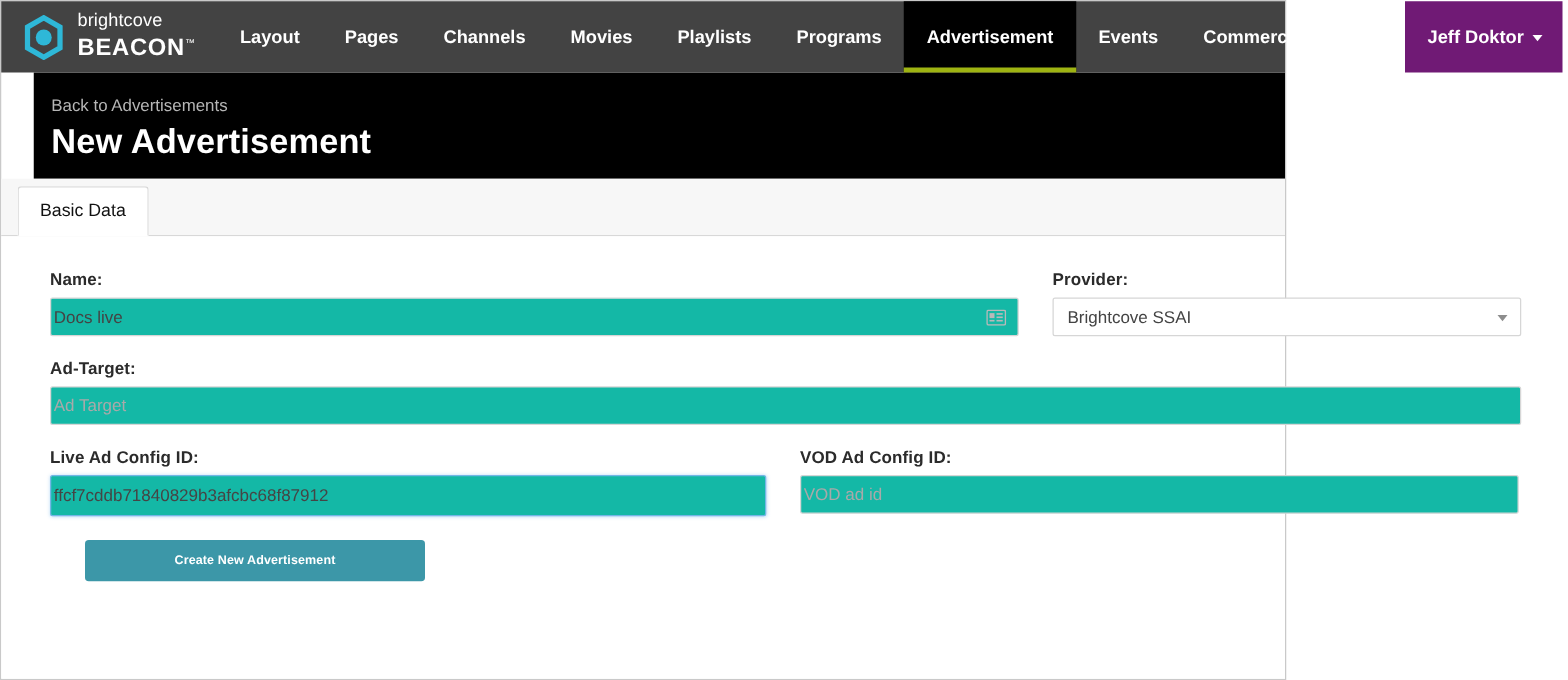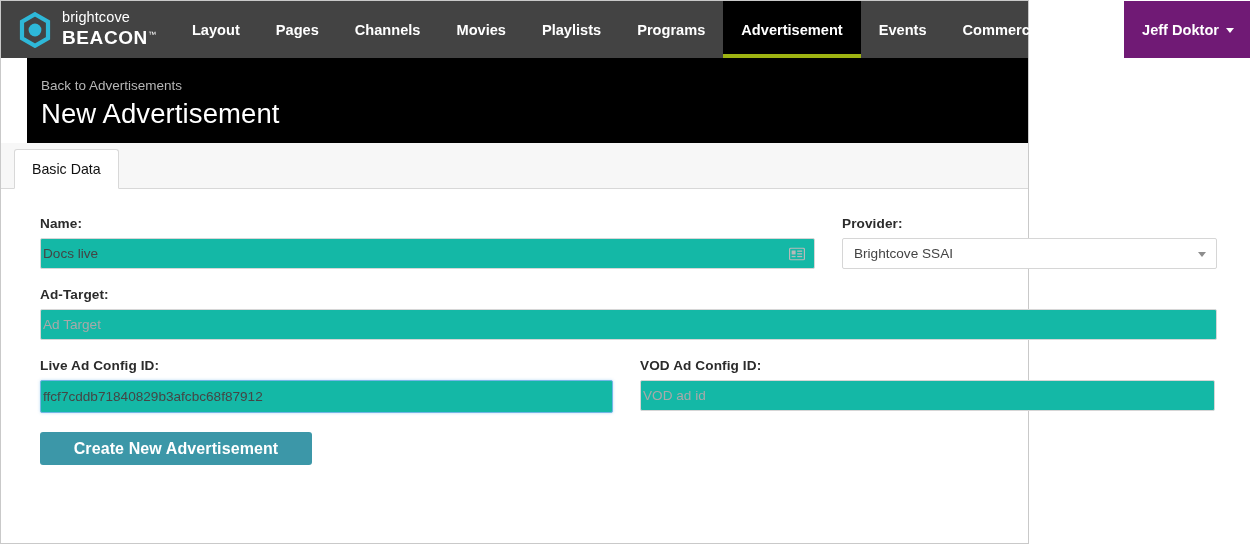--- a/index.html
+++ b/index.html
@@ -138,21 +138,21 @@
     font-size: 13.5px;
     line-height: 17px;
     display: inline-block;
     margin-bottom: 4px;
     cursor: pointer;
     text-decoration: none;
   }
   .page-title {
     color: #ffffff;
     font-size: 27.5px;
-    font-weight: 400;
+    font-weight: 700;
     line-height: 32px;
     letter-spacing: .1px;
   }
 
   
   .tab-strip {
     background: #f7f7f7;
     height: 46px;
     padding-left: 13px;
     display: flex;
@@ -269,27 +269,28 @@
   }
 
   
   .submit-row { margin-top: 19px; }
   .btn-primary {
     background: #3c97a8;
     border: none;
     border-radius: 3px;
     color: #ffffff;
     font-family: "Liberation Sans", sans-serif;
-    font-size: 16px;
+    font-size: 10px;
     font-weight: 700;
     padding: 0 22px;
     height: 33px;
     min-width: 272px;
     cursor: pointer;
     letter-spacing: .1px;
+    margin-left: 28px;
   }
 </style>
 </head>
 <body>
 
 <div class="app-frame">
 
   <div class="navbar">
 
     <a class="brand">

